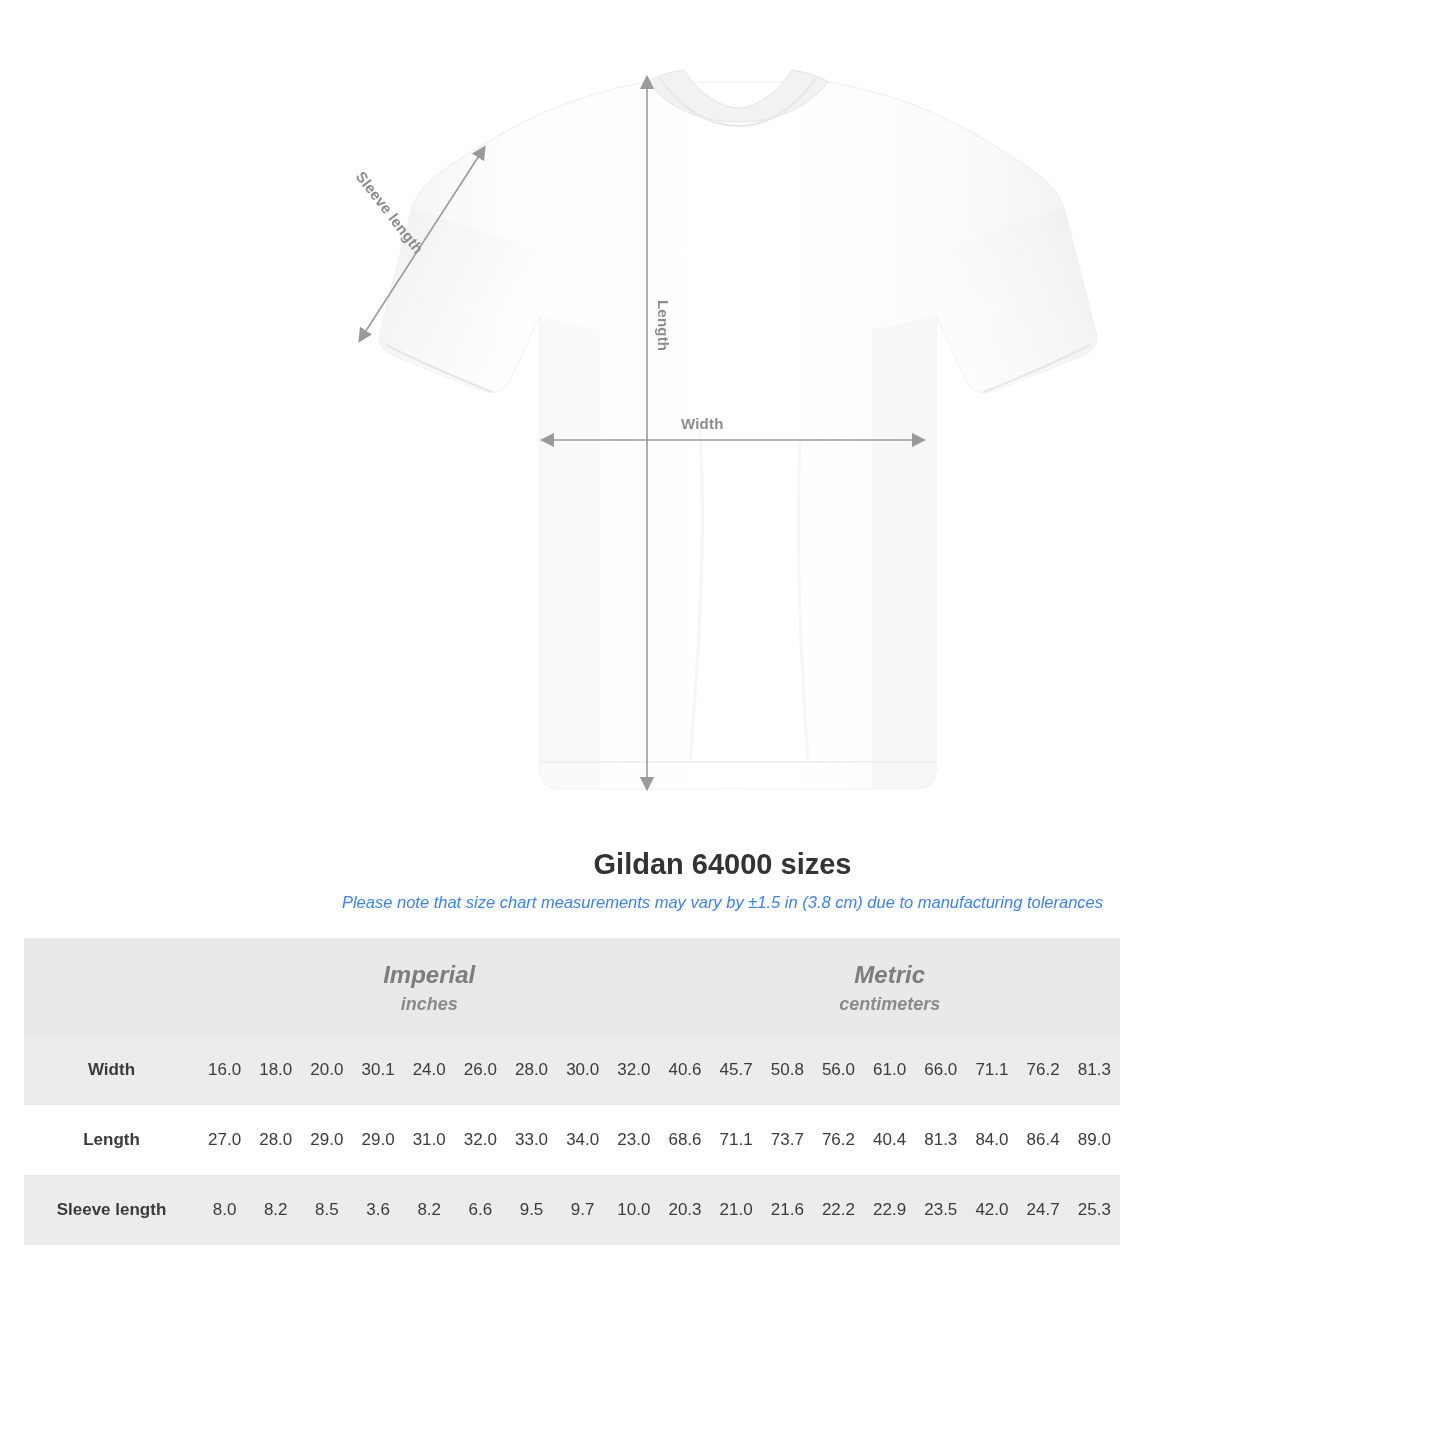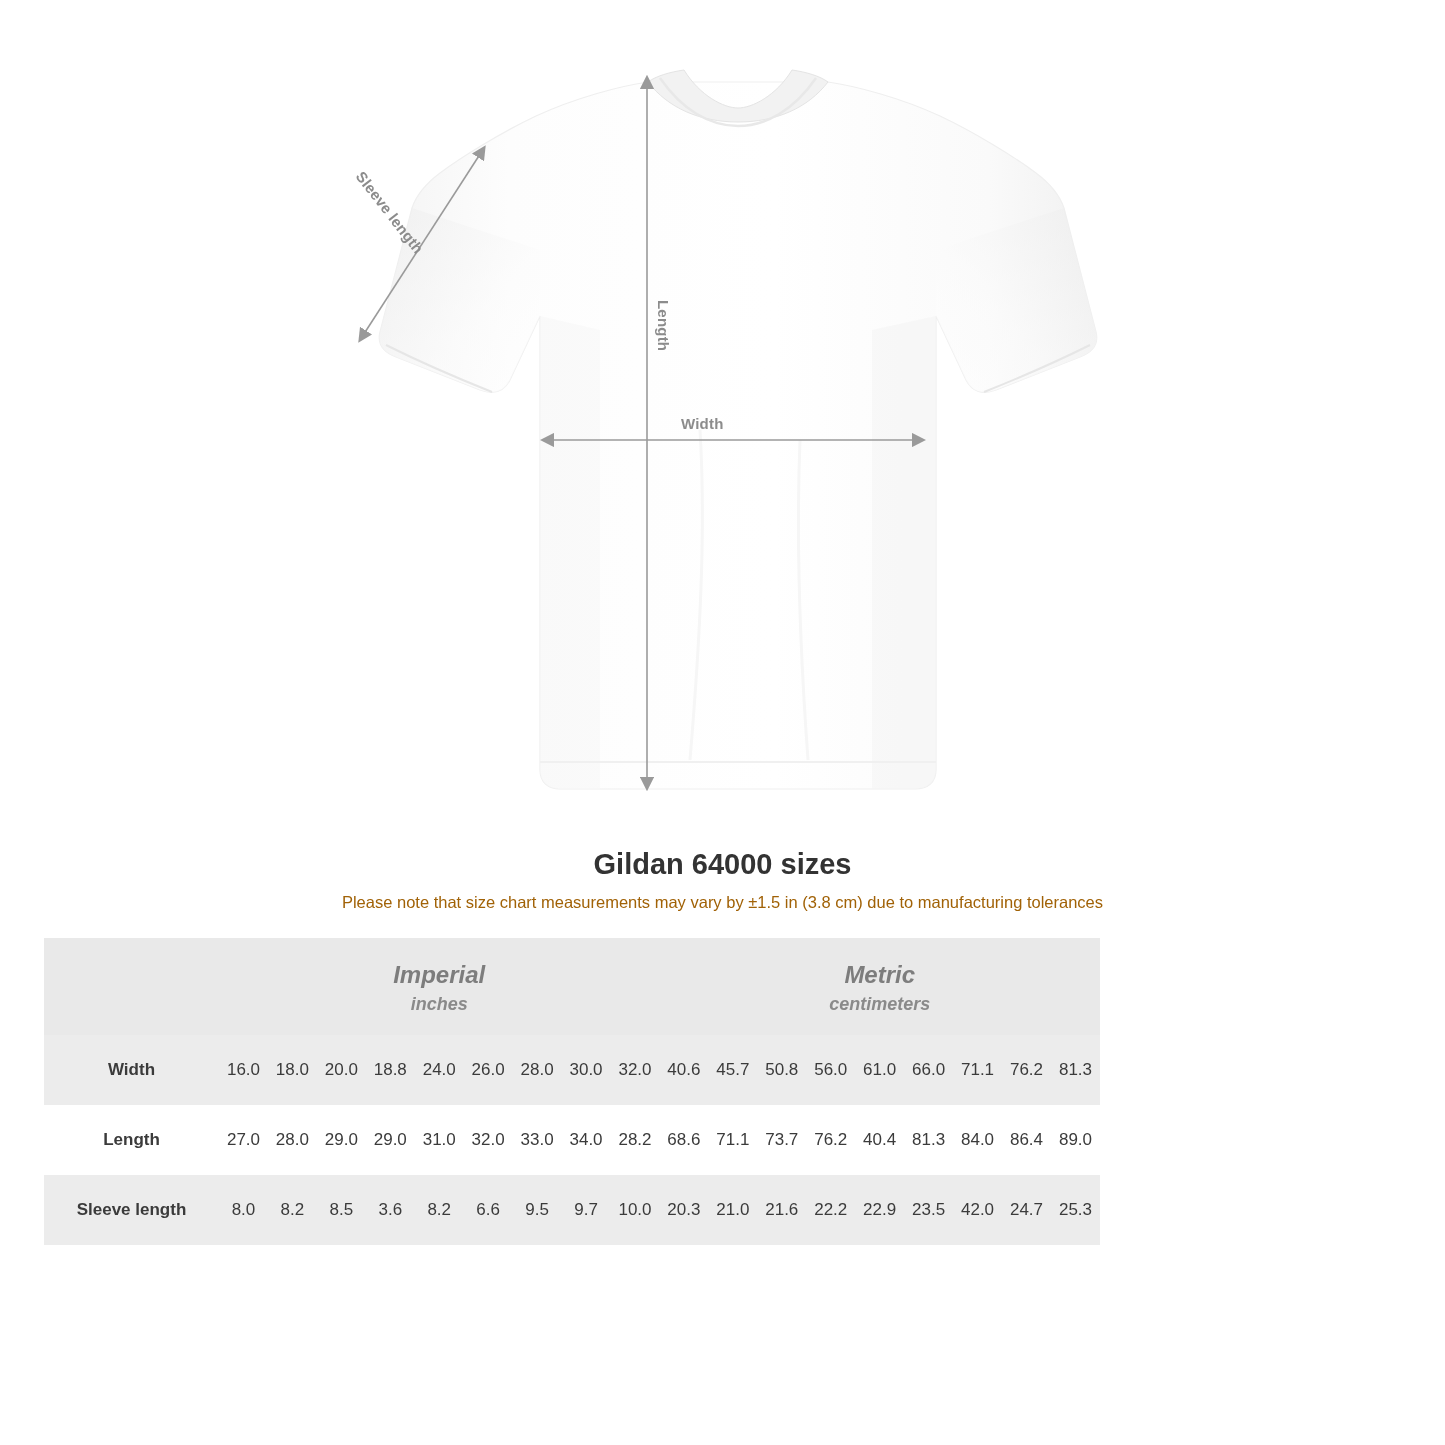--- a/index.html
+++ b/index.html
@@ -50,28 +50,29 @@
     margin-top: 18px;
   }
   .chart-title {
     font-size: 29px;
     font-weight: bold;
     color: #333333;
     margin: 8px 0 12px 0;
   }
   .chart-note {
     font-size: 16.5px;
-    color: #a16207;
+    font-style: italic;
+    color: #3b82f6;
     margin: 12px;
   }
 
   
   .table-wrap {
     margin-top: 26px;
-    padding: 0 44px;
+    padding: 0 24px;
     box-sizing: border-box;
     width: 1144px;
   }
   table.size-chart {
     border-collapse: collapse;
     width: 100%;
     table-layout: fixed;
   }
   table.size-chart th,
   table.size-chart td {
@@ -266,21 +267,21 @@
           <div class="unit-sub">centimeters</div>
         </th>
       </tr>
     </thead>
     <tbody>
       <tr class="datarow row-shade">
         <td class="rowlabel">Width</td>
         <td>16.0</td>
         <td>18.0</td>
         <td>20.0</td>
-        <td>18.8</td>
+        <td>30.1</td>
         <td>24.0</td>
         <td>26.0</td>
         <td>28.0</td>
         <td>30.0</td>
         <td>32.0</td>
         <td>40.6</td>
         <td>45.7</td>
         <td>50.8</td>
         <td>56.0</td>
         <td>61.0</td>
@@ -292,21 +293,21 @@
       <tr class="datarow row-plain">
         <td class="rowlabel">Length</td>
         <td>27.0</td>
         <td>28.0</td>
         <td>29.0</td>
         <td>29.0</td>
         <td>31.0</td>
         <td>32.0</td>
         <td>33.0</td>
         <td>34.0</td>
-        <td>28.2</td>
+        <td>23.0</td>
         <td>68.6</td>
         <td>71.1</td>
         <td>73.7</td>
         <td>76.2</td>
         <td>40.4</td>
         <td>81.3</td>
         <td>84.0</td>
         <td>86.4</td>
         <td>89.0</td>
       </tr>

